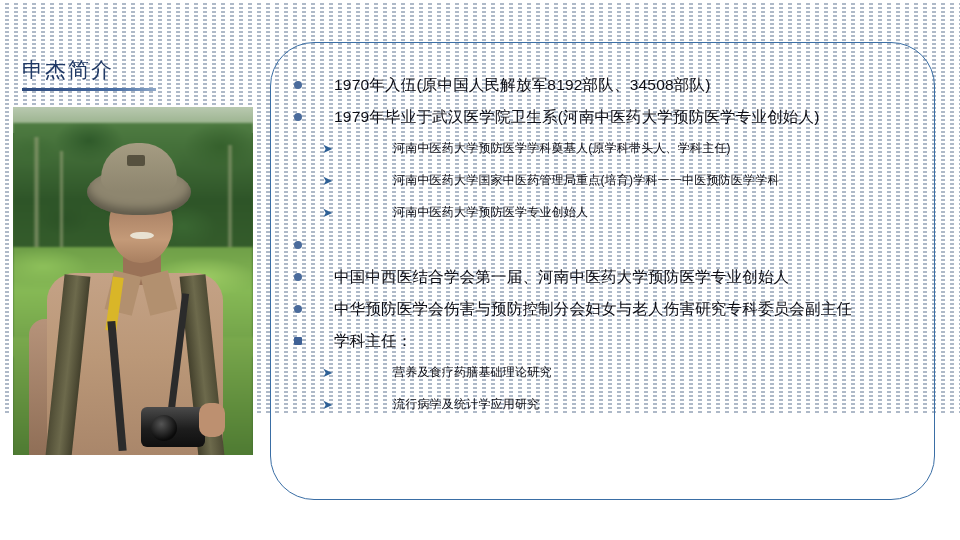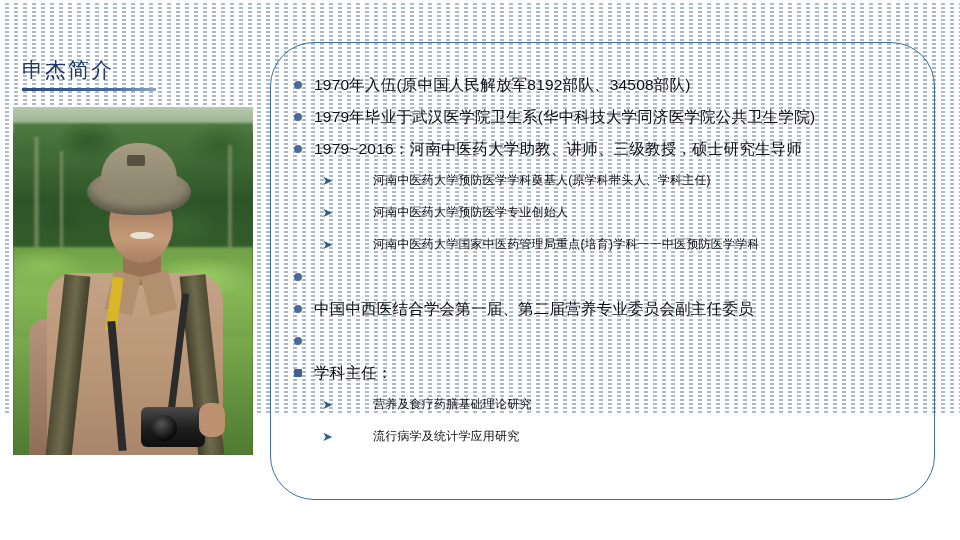--- a/index.html
+++ b/index.html
@@ -235,20 +235,21 @@
     position: absolute;
     left: 292px;
     top: 70px;
     width: 640px;
     z-index: 6;
   }
   .item {
     display: flex;
     align-items: flex-end;
     margin-bottom: 3px;
+    gap: 20px;
   }
   .marker {
     flex: 0 0 auto;
     display: inline-block;
     text-align: left;
   }
   .item-text {
     color: #0d0d14;
     font-size: 15.5px;
     line-height: 29px;
@@ -343,47 +344,44 @@
 
   <div id="content-frame"></div>
 
   <div id="bullet-list">
       <div class="item lvl1">
         <span class="marker"></span>
         <span class="item-text">1970年入伍(原中国人民解放军8192部队、34508部队)</span>
       </div>
       <div class="item lvl1">
         <span class="marker"></span>
-        <span class="item-text">1979年毕业于武汉医学院卫生系(华中科技大学同济医学院公共卫生学院)</span>
-      </div>
-      <div class="item lvl1">
-        <span class="marker"></span>
-        <span class="item-text">1979~2016：河南中医药大学助教、讲师、三级教授，硕士研究生导师</span>
+        <span class="item-text">1979年毕业于武汉医学院卫生系(河南中医药大学预防医学专业创始人)</span>
       </div>
       <div class="item lvl2">
         <span class="marker"></span>
         <span class="item-text">河南中医药大学预防医学学科奠基人(原学科带头人、学科主任)</span>
       </div>
       <div class="item lvl2">
         <span class="marker"></span>
+        <span class="item-text">河南中医药大学国家中医药管理局重点(培育)学科一一中医预防医学学科</span>
+      </div>
+      <div class="item lvl2">
+        <span class="marker"></span>
         <span class="item-text">河南中医药大学预防医学专业创始人</span>
       </div>
-      <div class="item lvl2">
-        <span class="marker"></span>
-        <span class="item-text">河南中医药大学国家中医药管理局重点(培育)学科一一中医预防医学学科</span>
-      </div>
-      <div class="item lvl1">
-        <span class="marker"></span>
-      </div>
-      <div class="item lvl1">
-        <span class="marker"></span>
-        <span class="item-text">中国中西医结合学会第一届、第二届营养专业委员会副主任委员</span>
-      </div>
-      <div class="item lvl1">
-        <span class="marker"></span>
+      <div class="item lvl1">
+        <span class="marker"></span>
+      </div>
+      <div class="item lvl1">
+        <span class="marker"></span>
+        <span class="item-text">中国中西医结合学会第一届、河南中医药大学预防医学专业创始人</span>
+      </div>
+      <div class="item lvl1">
+        <span class="marker"></span>
+        <span class="item-text">中华预防医学会伤害与预防控制分会妇女与老人伤害研究专科委员会副主任</span>
       </div>
       <div class="item lvl1 lvl1sq">
         <span class="marker"></span>
         <span class="item-text">学科主任：</span>
       </div>
       <div class="item lvl2">
         <span class="marker"></span>
         <span class="item-text">营养及食疗药膳基础理论研究</span>
       </div>
       <div class="item lvl2">

